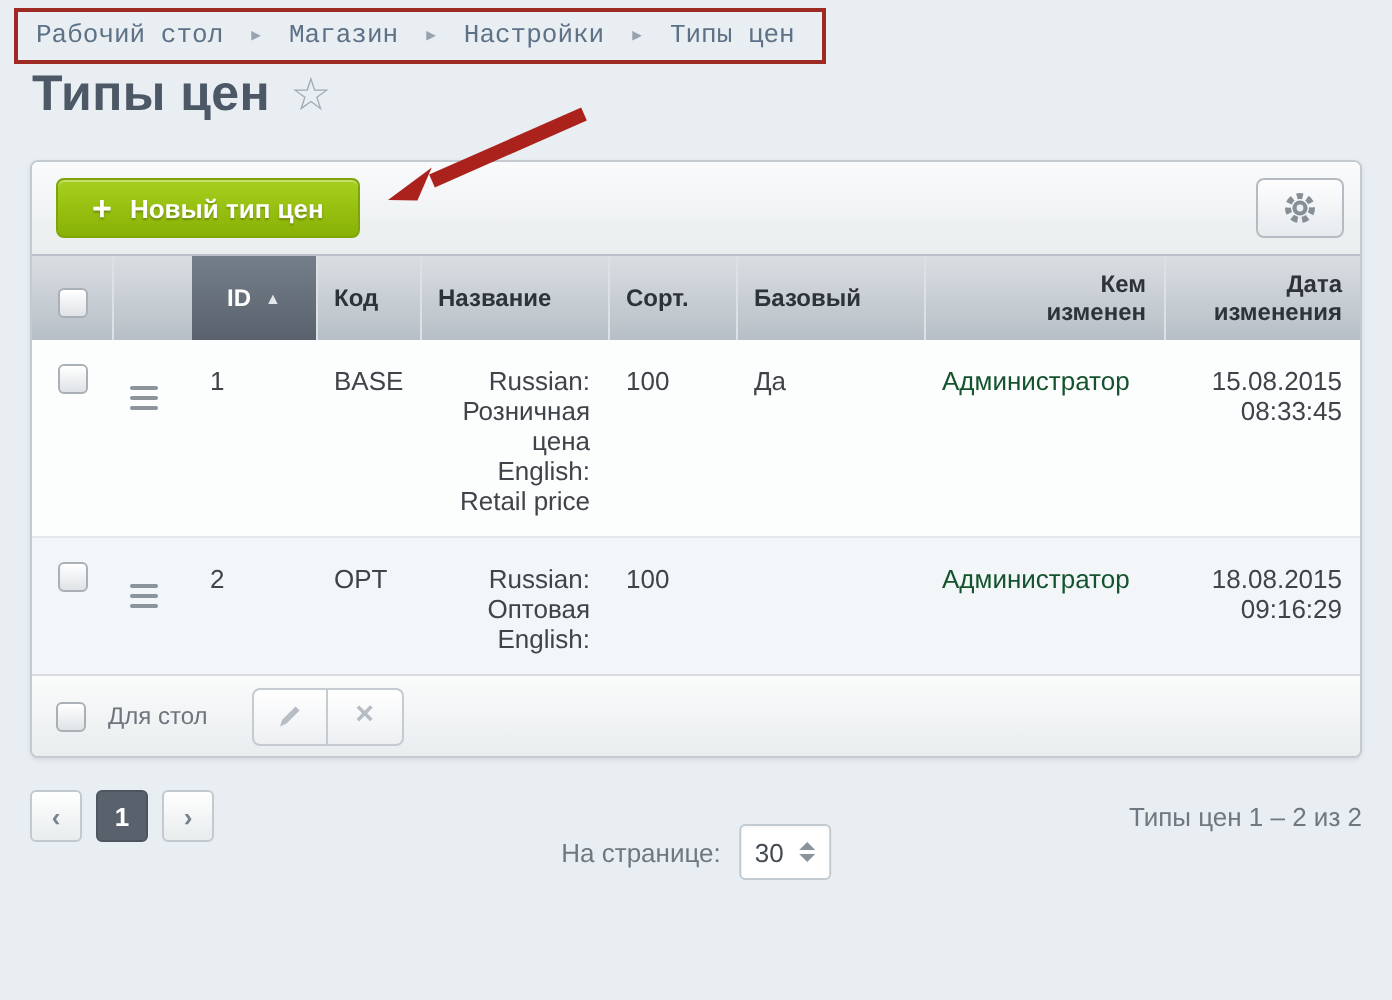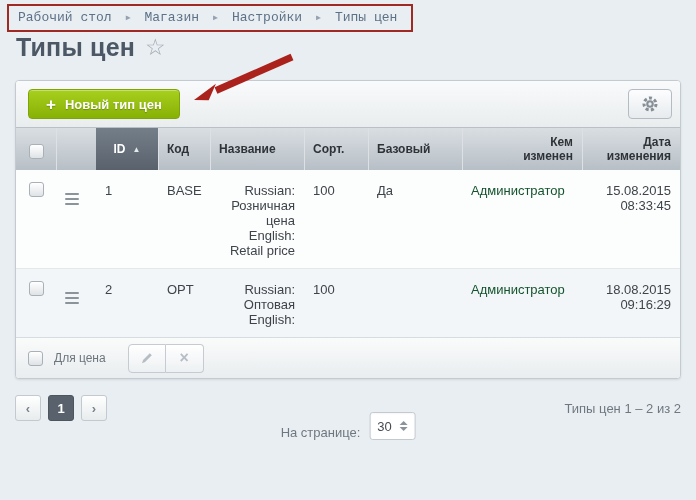--- a/index.html
+++ b/index.html
@@ -70,21 +70,21 @@
                       color:#b6bdc4; font-size:16px; cursor:pointer; }
   .btn-group button:first-child { border-radius:4px 0 0 4px; }
   .btn-group button:last-child { border-radius:0 4px 4px 0; border-left:none; font-weight:bold; }
 
   
   .pager { position:absolute; top:393px; left:15px; width:666px; height:30px; display:flex; align-items:center; }
   .pg { width:26px; height:26px; margin-right:7px; border:1px solid #c2c9cf; border-radius:3px;
         background:linear-gradient(#ffffff,#e8eced); color:#7a838c; font-size:13px; font-weight:bold;
         display:flex; align-items:center; justify-content:center; cursor:pointer; }
   .pg.active { background:#59626c; border-color:#4d555e; color:#fff; }
-  .per-page { position:absolute; left:50%; transform:translateX(-50%); display:flex; align-items:flex-end;
+  .per-page { position:absolute; left:50%; transform:translateX(-50%); display:flex; align-items:center;
               gap:9px; color:#6f7880; font-size:13px;margin-top:36px; }
   .select { width:46px; height:28px; border:1px solid #c2c9cf; border-radius:3px; background:#fff;
             display:flex; align-items:center; justify-content:space-between; padding:0 7px; color:#454b51;
             cursor:pointer; box-shadow:inset 0 1px 2px rgba(0,0,0,0.04); }
   .spinner i { display:block; width:0; height:0; border-left:4px solid transparent; border-right:4px solid transparent; }
   .spinner .up { border-bottom:4px solid #8a929a; margin-bottom:2px; }
   .spinner .dn { border-top:4px solid #8a929a; }
   .counter { margin-left:auto; color:#6f7880; font-size:13px; }
 
   
@@ -194,21 +194,21 @@
           <td></td>
           <td><a class="link">Администратор</a></td>
           <td class="pre">18.08.2015
 09:16:29</td>
         </tr>
       </tbody>
     </table>
 
     <div class="grid-footer">
       <span class="cb"></span>
-      <span class="footer-label">Для цена</span>
+      <span class="footer-label">Для стол</span>
       <div class="btn-group">
         <button>
           <svg width="14" height="14" viewBox="0 0 14 14">
             <path d="M2 12.2 L3.1 8.9 L9.8 2.2 L11.8 4.2 L5.1 10.9 Z" fill="#b6bdc4"></path>
           </svg>
         </button>
         <button>
           <span>×</span>
         </button>
       </div>

